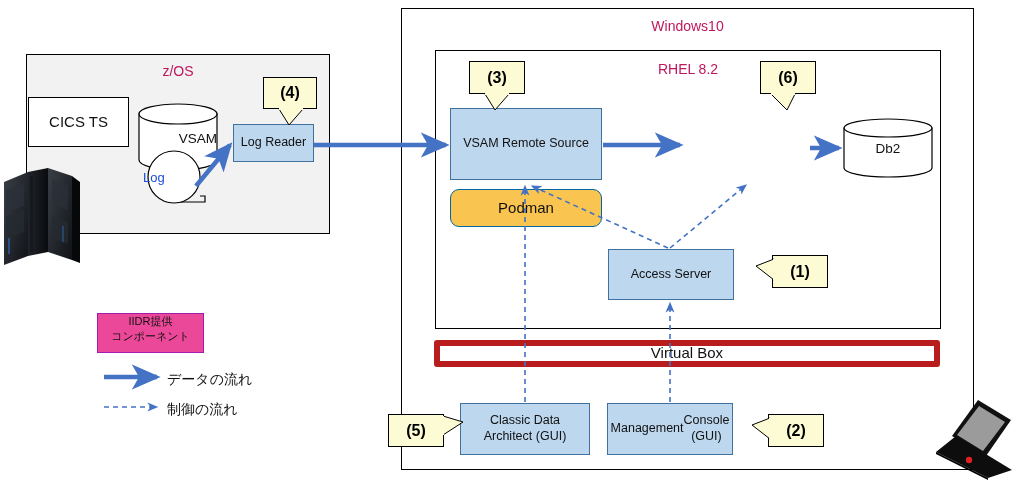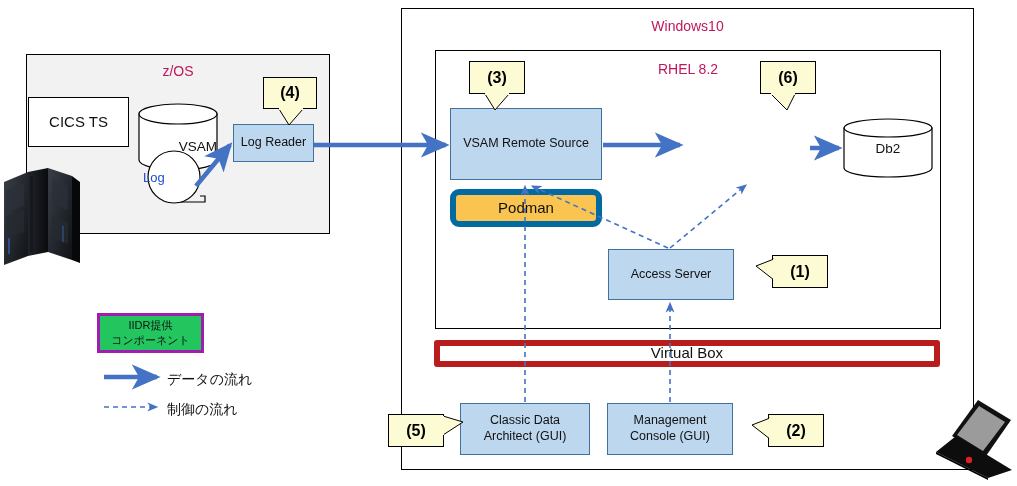--- a/index.html
+++ b/index.html
@@ -55,21 +55,21 @@
     line-height: 1.25;
     padding: 2px 4px;
   }
   .box.plain {
     background: #ffffff;
     border: 1px solid #000000;
     font-size: 15px;
   }
   .box.podman {
     background: #fac450;
-    border: 6px solid #0369a1;
+    border: 1px solid #0369a1;
     border-radius: 9px;
     font-size: 15px;
   }
   .box.vbox {
     background: #ffffff;
     border: 6px solid #b91c1c;
     border-radius: 3px;
     font-size: 15px;
   }
 
@@ -103,24 +103,24 @@
     align-items: center;
     justify-content: center;
     font-size: 16px;
     font-weight: bold;
     color: #000;
   }
   .callout-tail { position: absolute; }
 
   
   .legend-box {
-    background: #22c55e;
-    border: 3px solid #a21caf;
+    background: #ec4899;
+    border: 1px solid #a21caf;
     display: flex;
-    align-items: center;
+    align-items: flex-start;
     justify-content: center;
     text-align: center;
     font-size: 11px;
     line-height: 1.35;
     color: #111;
   }
   .legend-text {
     position: absolute;
     font-size: 14px;
     color: #111;
@@ -145,21 +145,21 @@
 
   <div class="abs box plain" style="left:28px; top:97px; width:101px; height:50px;">
     <span>CICS TS</span>
   </div>
 
   <div class="cyl" style="left:138px; top:103px; width:80px; height:68px;">
     <svg width="80" height="68" viewBox="0 0 80 68">
       <path d="M1,11 L1,57 A39,10 0 0 0 79,57 L79,11 Z" fill="#ffffff" stroke="#000000" stroke-width="1.2"></path>
       <ellipse cx="40" cy="11" rx="39" ry="10" fill="#ffffff" stroke="#000000" stroke-width="1.2"></ellipse>
     </svg>
-    <div class="cyl-label" style="top:36px;padding-left:40px;">VSAM</div>
+    <div class="cyl-label" style="top:28px;padding-left:40px;">VSAM</div>
   </div>
 
   <div class="logshape" style="left:143px; top:150px; width:68px; height:56px;">
     <svg width="72" height="58" viewBox="0 0 72 58">
       <path d="M57,46 L62,46 L62,52 L30,52" fill="none" stroke="#000000" stroke-width="1.2"></path>
       <circle cx="31" cy="27" r="26" fill="#ffffff" stroke="#000000" stroke-width="1.2"></circle>
     </svg>
     <div class="lbl" style="top:20px; width:62px;">Log</div>
   </div>
 
@@ -238,21 +238,21 @@
   </div>
 
   <div class="abs callout" style="left:388px; top:414px; width:56px; height:33px;">
     <span>(5)</span>
   </div>
   <svg class="callout-tail" style="left:442px; top:415px;" width="22" height="26">
     <path d="M1,1 L1,20 L21,7 Z" fill="#fdfbd4" stroke="#000000" stroke-width="1"></path>
     <path d="M1,1 L1,20" stroke="#fdfbd4" stroke-width="2"></path>
   </svg>
 
-  <div class="abs box" style="left:607px; top:403px; width:126px; height:52px; flex-direction:column;">
+  <div class="abs box" style="left:607px; top:403px; width:126px; height:52px; flex-direction:row;">
     <span>Management</span>
     <span>Console (GUI)</span>
   </div>
 
   <div class="abs callout" style="left:768px; top:414px; width:56px; height:33px;">
     <span>(2)</span>
   </div>
   <svg class="callout-tail" style="left:751px; top:417px;" width="20" height="26">
     <path d="M19,1 L19,22 L1,8 Z" fill="#fdfbd4" stroke="#000000" stroke-width="1"></path>
     <path d="M19,1 L19,22" stroke="#fdfbd4" stroke-width="2"></path>

